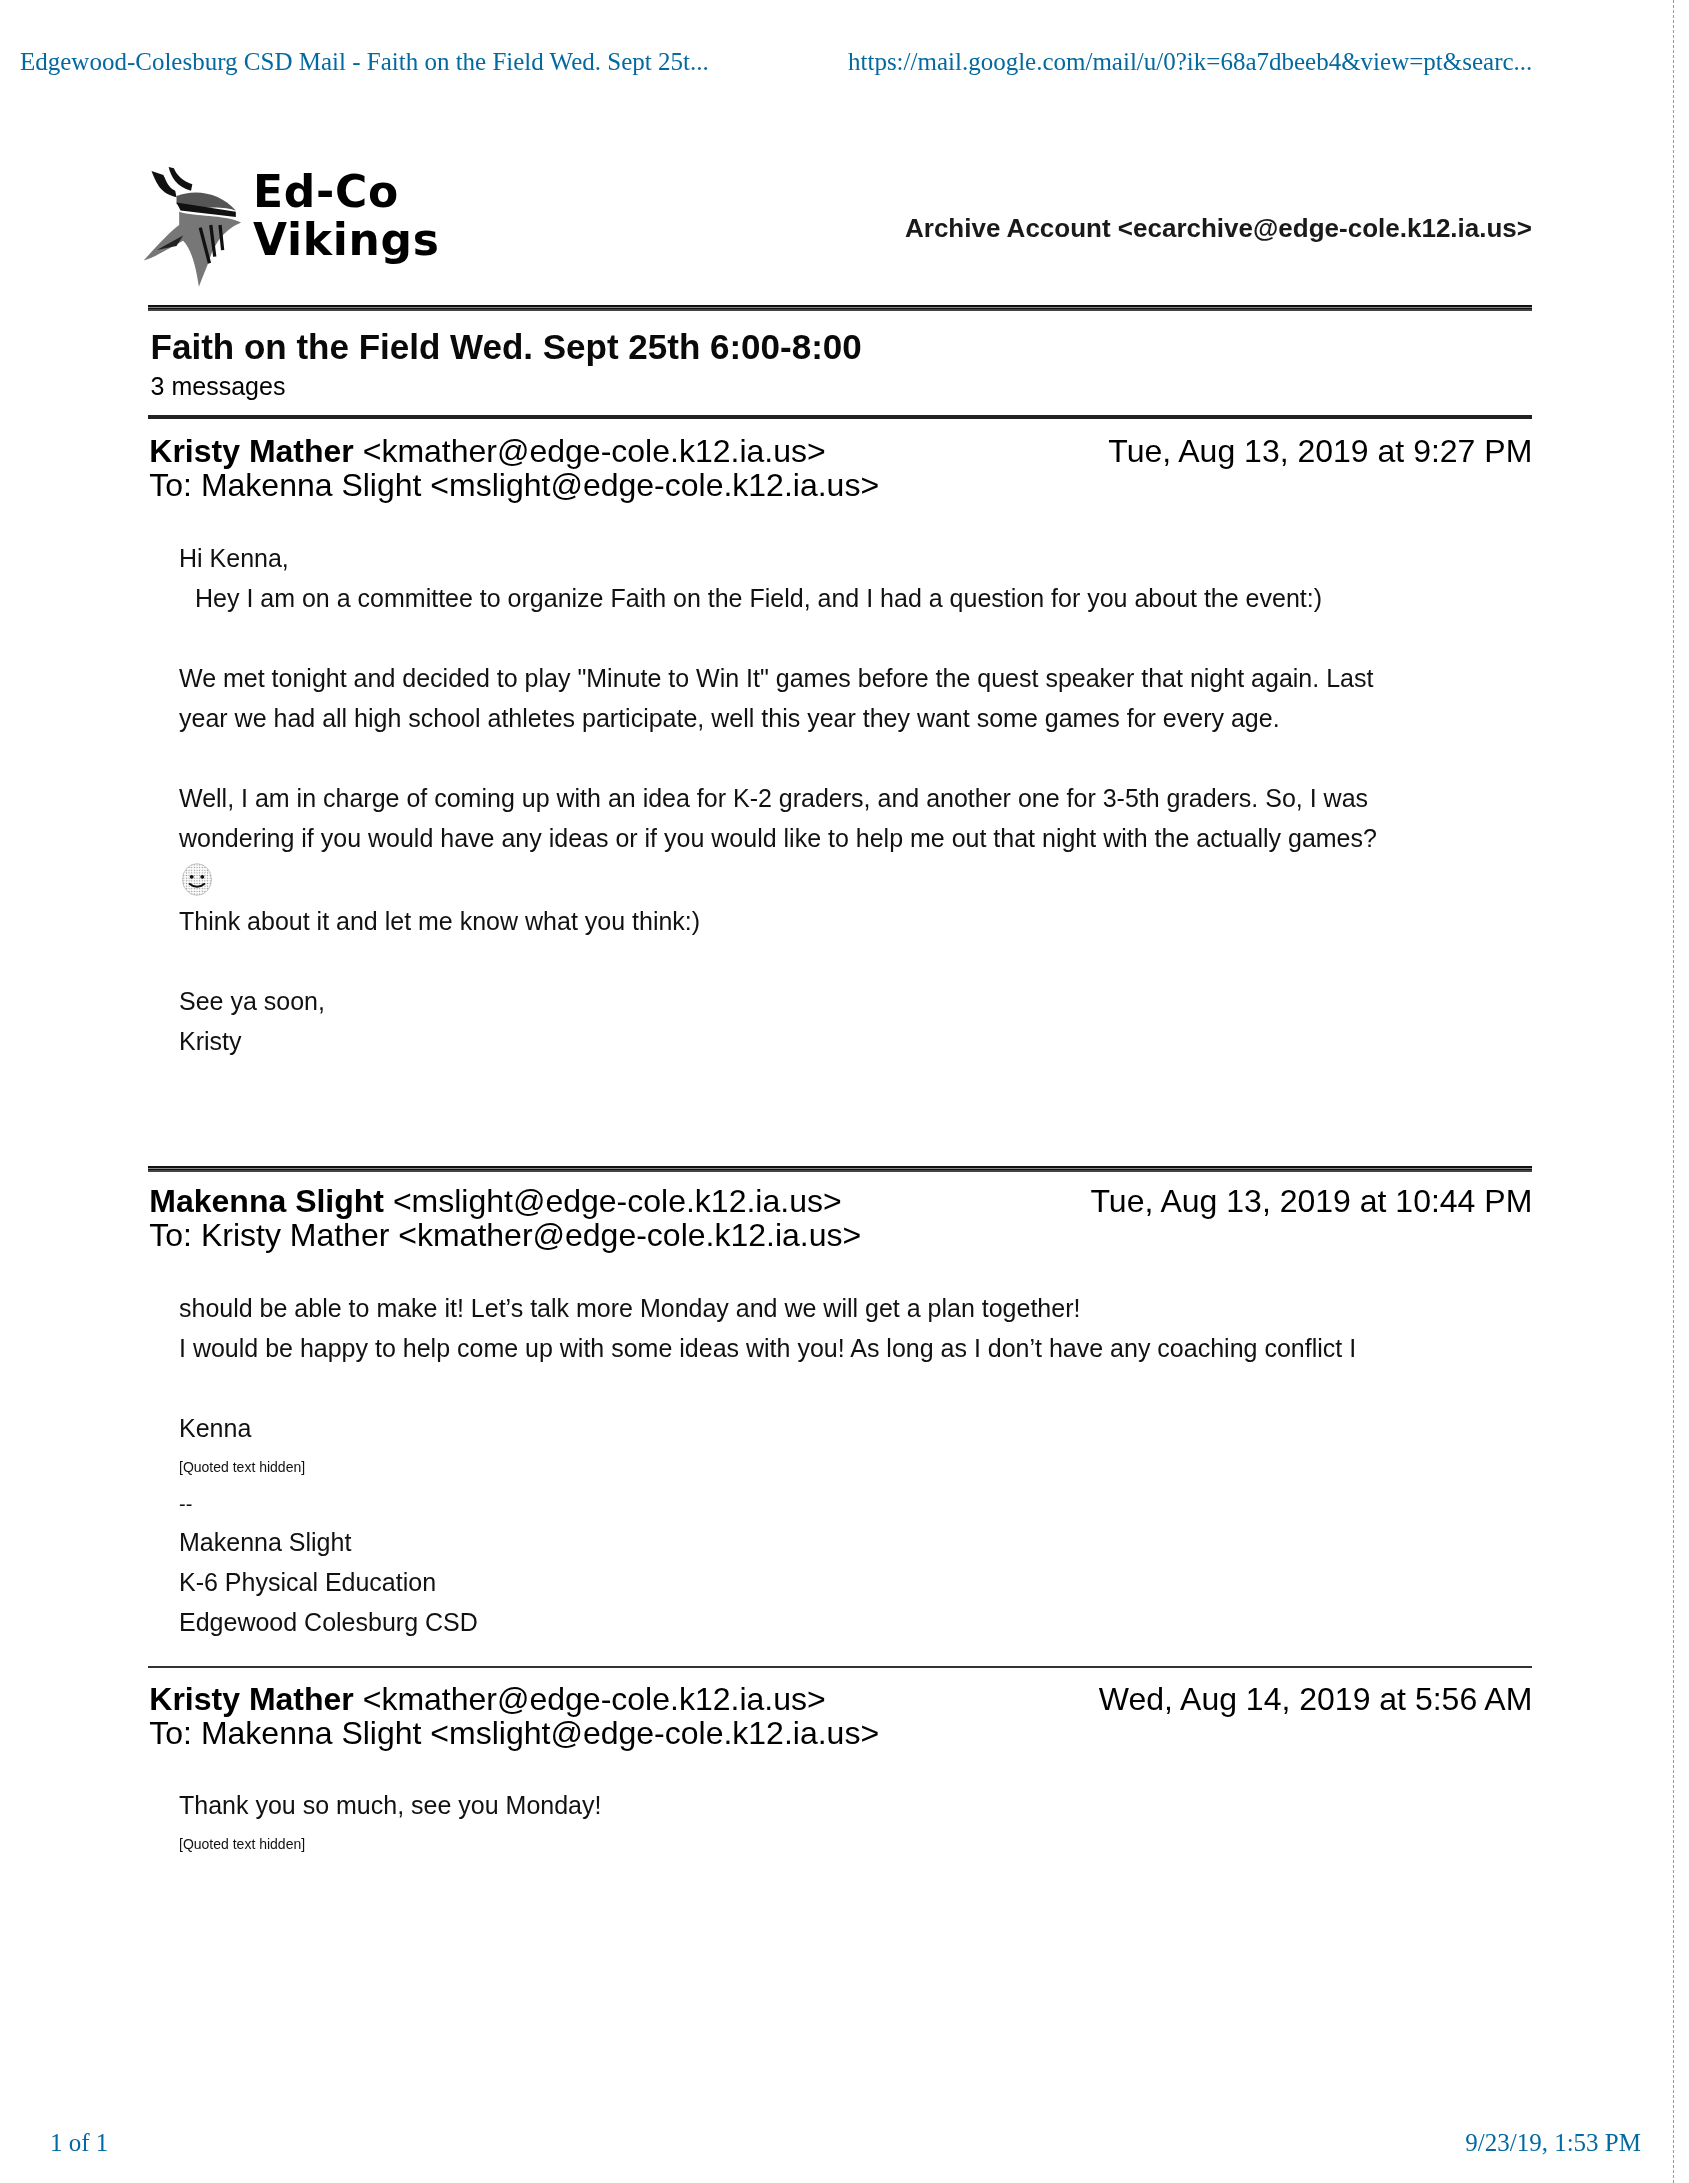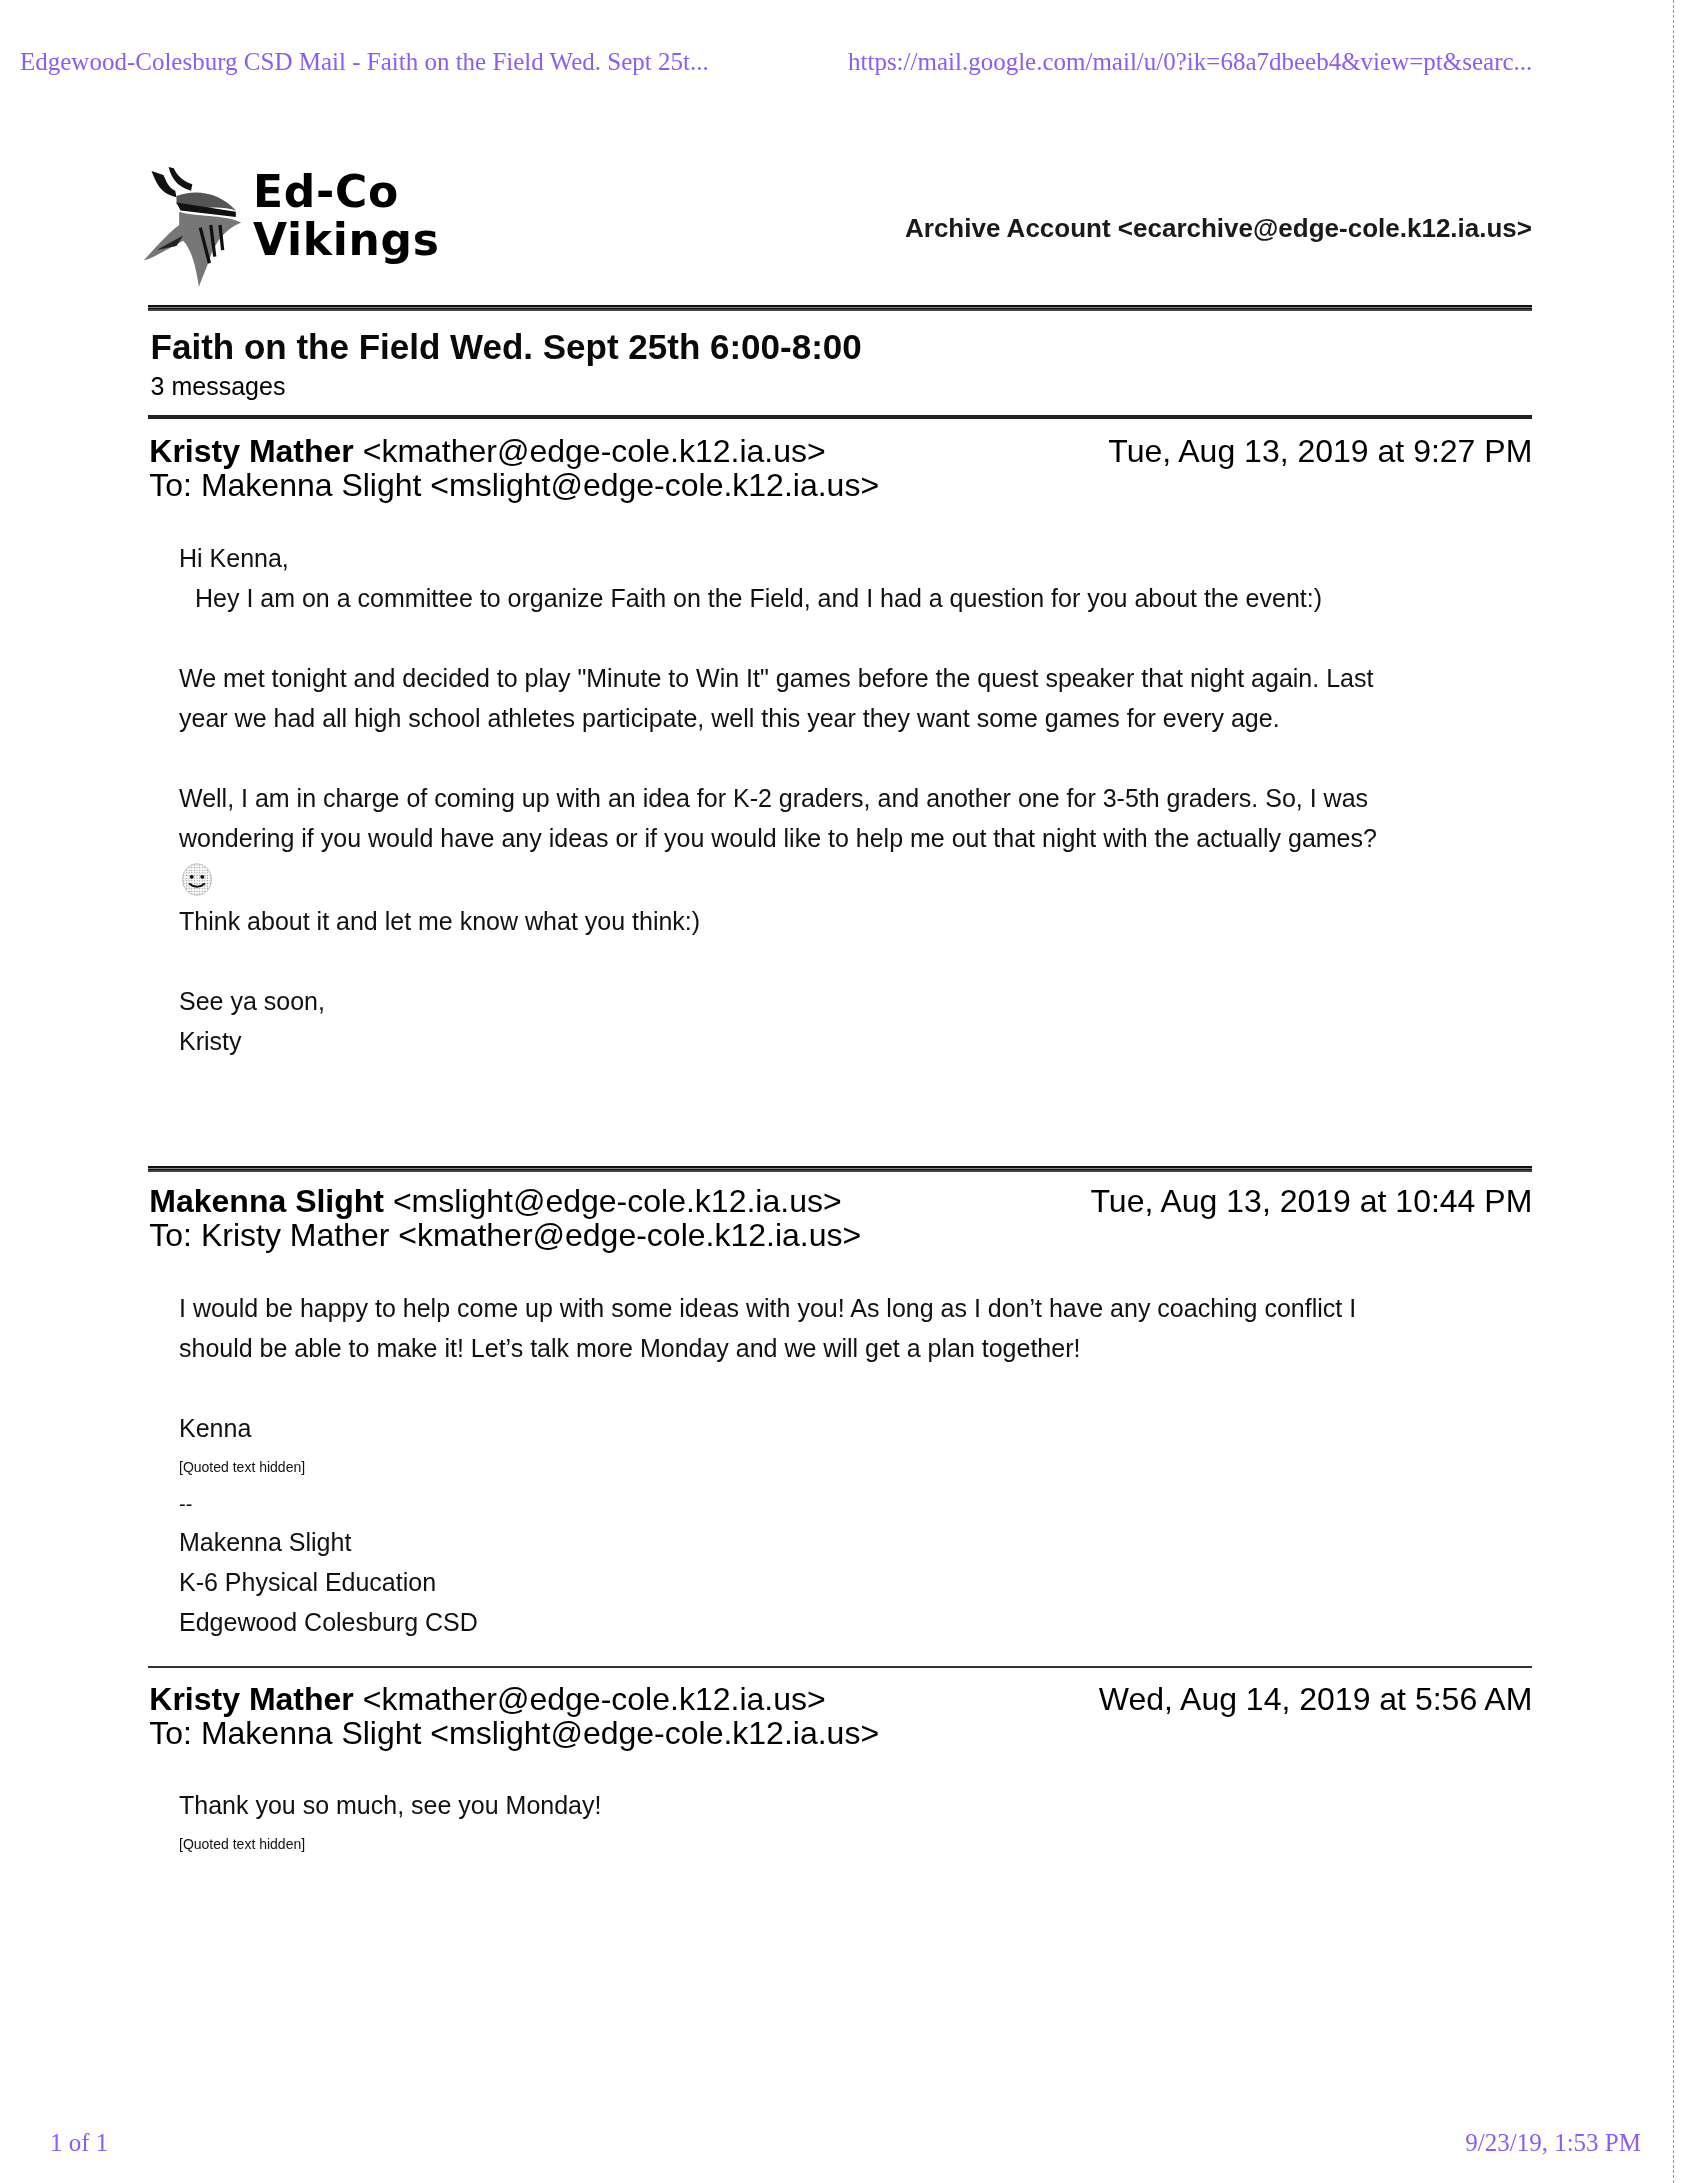--- a/index.html
+++ b/index.html
@@ -1,21 +1,21 @@
 <!DOCTYPE html>
 <html style="font-size:10.6px"><head>
   <meta charset="utf-8">
   <style>
     html, body { margin: 0; padding: 0; background: #ffffff; }
     body {
       width: 1690px; height: 2183px; position: relative; overflow: hidden;
       color: #000; font-family: "Liberation Sans", sans-serif;
     }
     .print-header, .print-footer {
-      position: absolute; font-family: "Liberation Serif", serif; font-size: 25px; color: #8b5cf6;
+      position: absolute; font-family: "Liberation Serif", serif; font-size: 25px; color: #0369a1;
     }
     .ph-title { left: 20px; top: 48px; }
     .ph-url { left: 848px; top: 48px; }
     .pf-page { left: 50px; top: 2129px; }
     .pf-date { right: 49px; top: 2129px; }
     .right-edge {
       position: absolute; left: 1673px; top: 0; width: 0; height: 2183px;
       border-left: 1.3px dashed #9a9a9a;
     }
 
@@ -139,22 +139,22 @@
 
   <div class="msg-head mh2">
     <div>
       <span class="from-name">Makenna Slight</span>
       <span>&lt;mslight@edge-cole.k12.ia.us&gt;</span>
     </div>
     <div>To: Kristy Mather &lt;kmather@edge-cole.k12.ia.us&gt;</div>
     <div class="date">Tue, Aug 13, 2019 at 10:44 PM</div>
   </div>
   <div class="body b2">
+    <p>should be able to make it!  Let’s talk more Monday and we will get a plan together!</p>
     <p>I would be happy to help come up with some ideas with you! As long as I don’t have any coaching conflict I</p>
-    <p>should be able to make it!  Let’s talk more Monday and we will get a plan together!</p>
     <div class="gap"></div>
     <p>Kenna</p>
     <p class="quoted">[Quoted text hidden]</p>
     <p class="sig-dash">--</p>
     <p>Makenna Slight</p>
     <p>K-6 Physical Education</p>
     <p>Edgewood Colesburg CSD</p>
   </div>
 
   <div class="rule rule-thin r4"></div>

